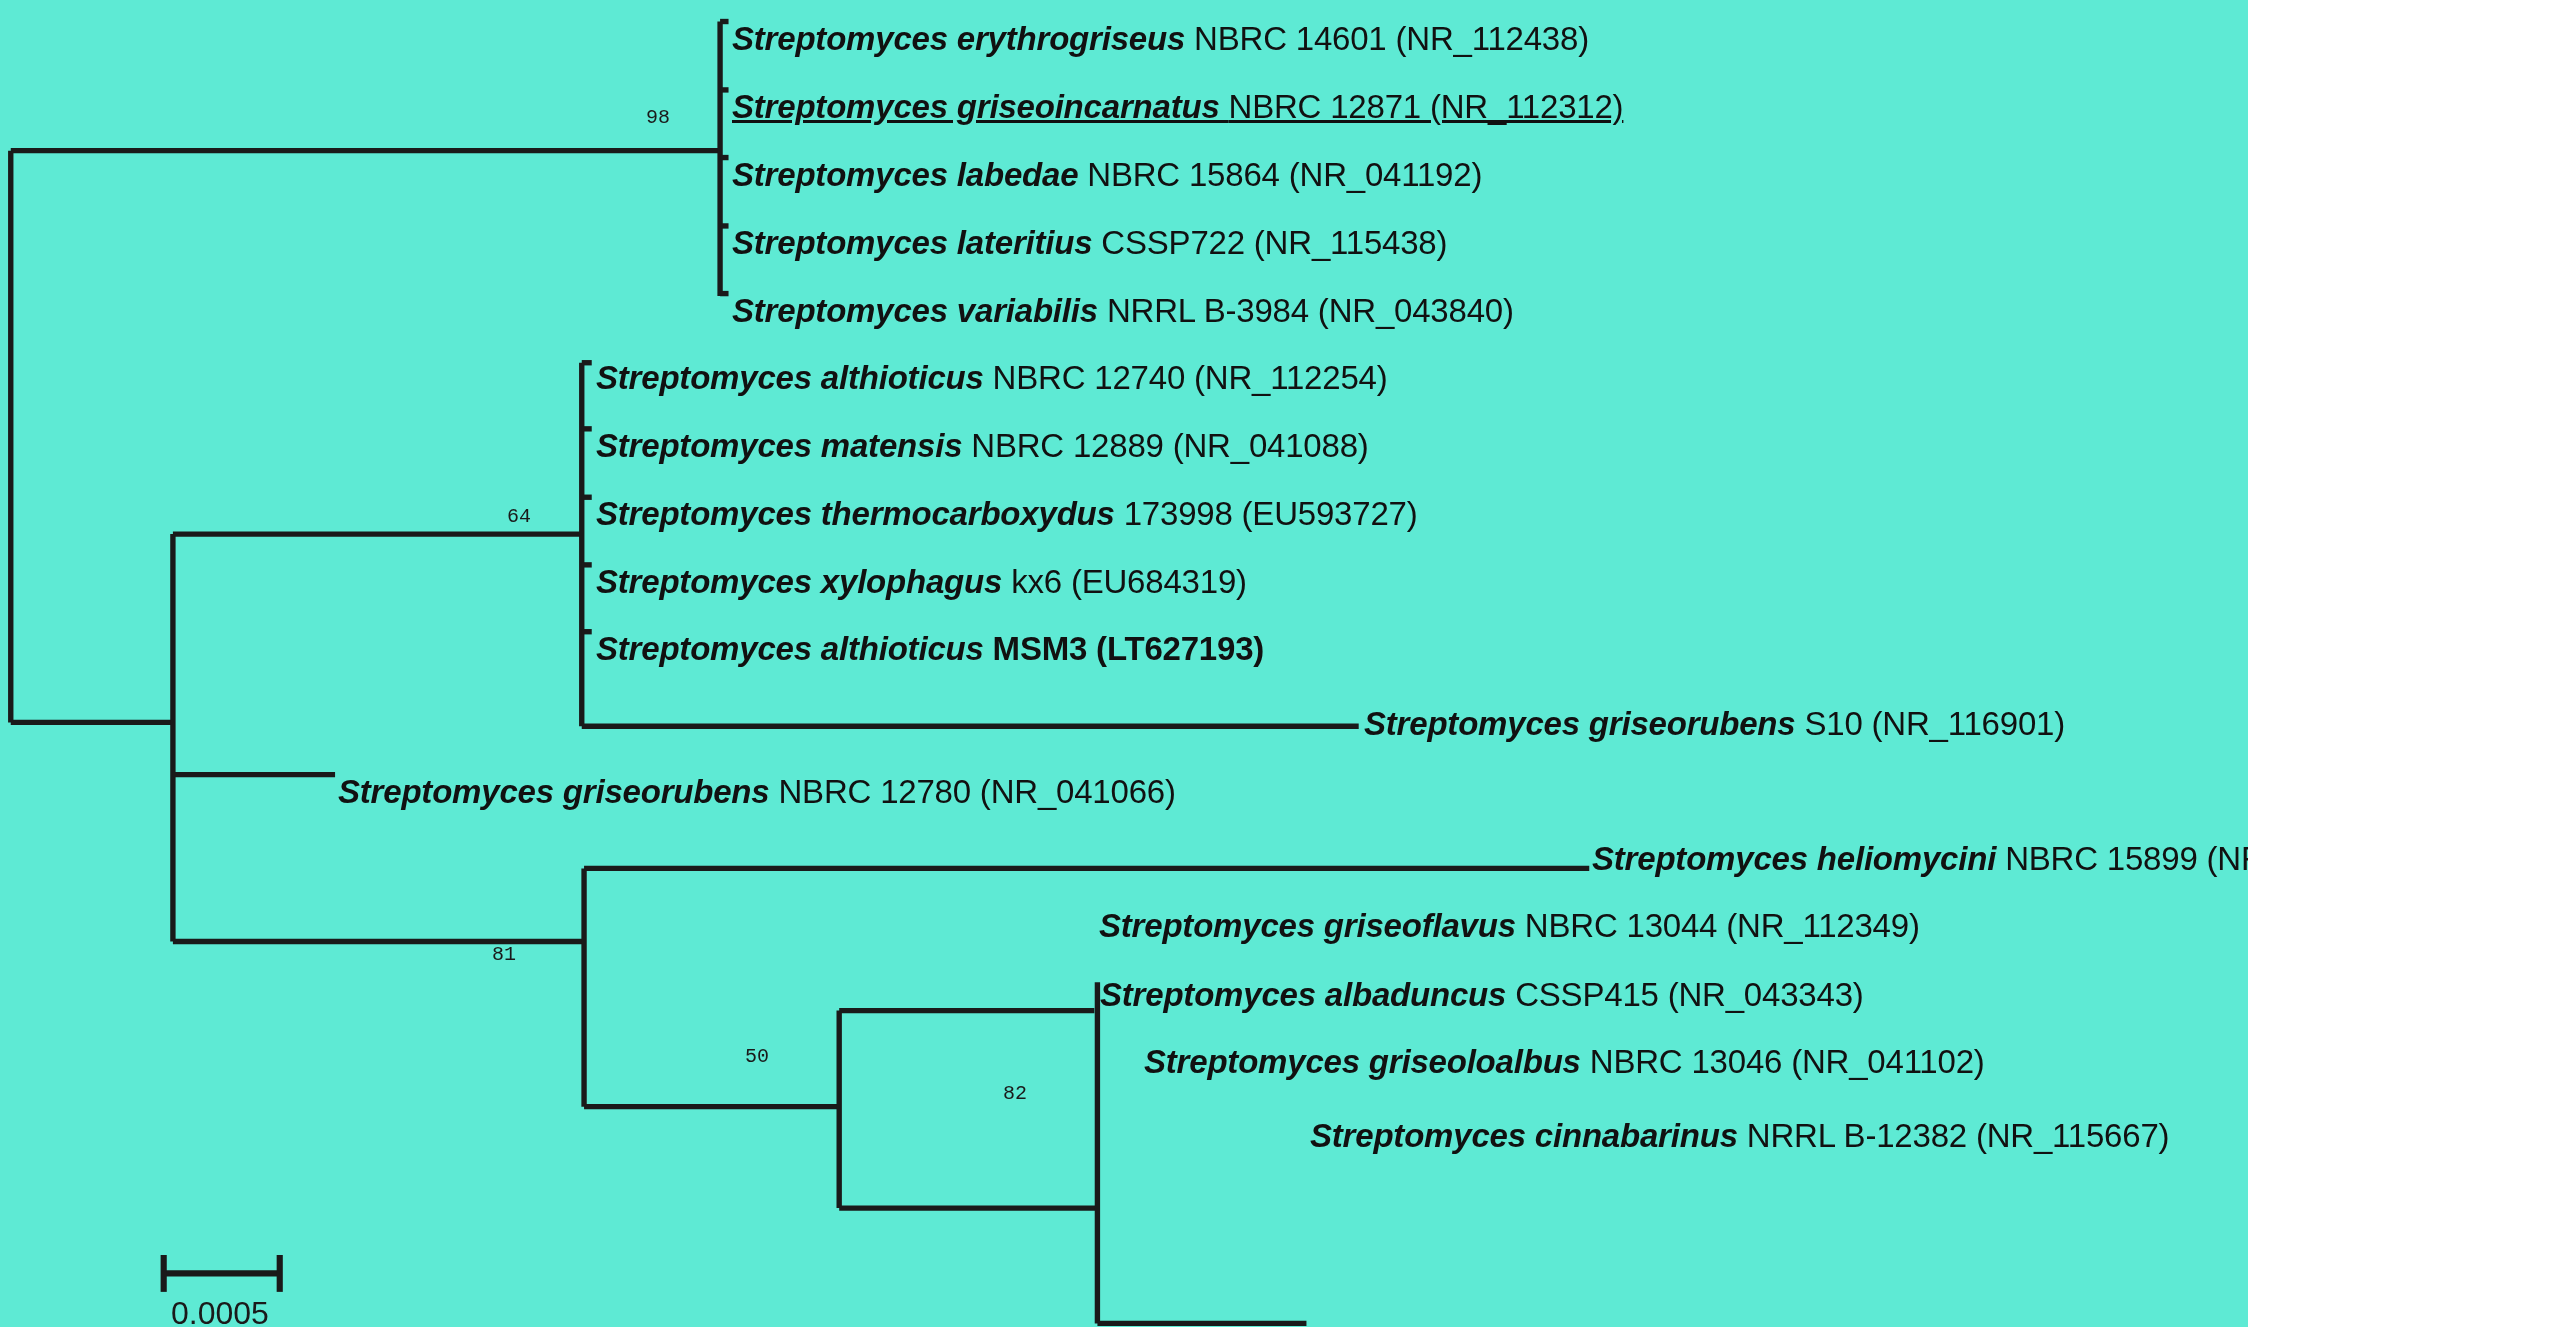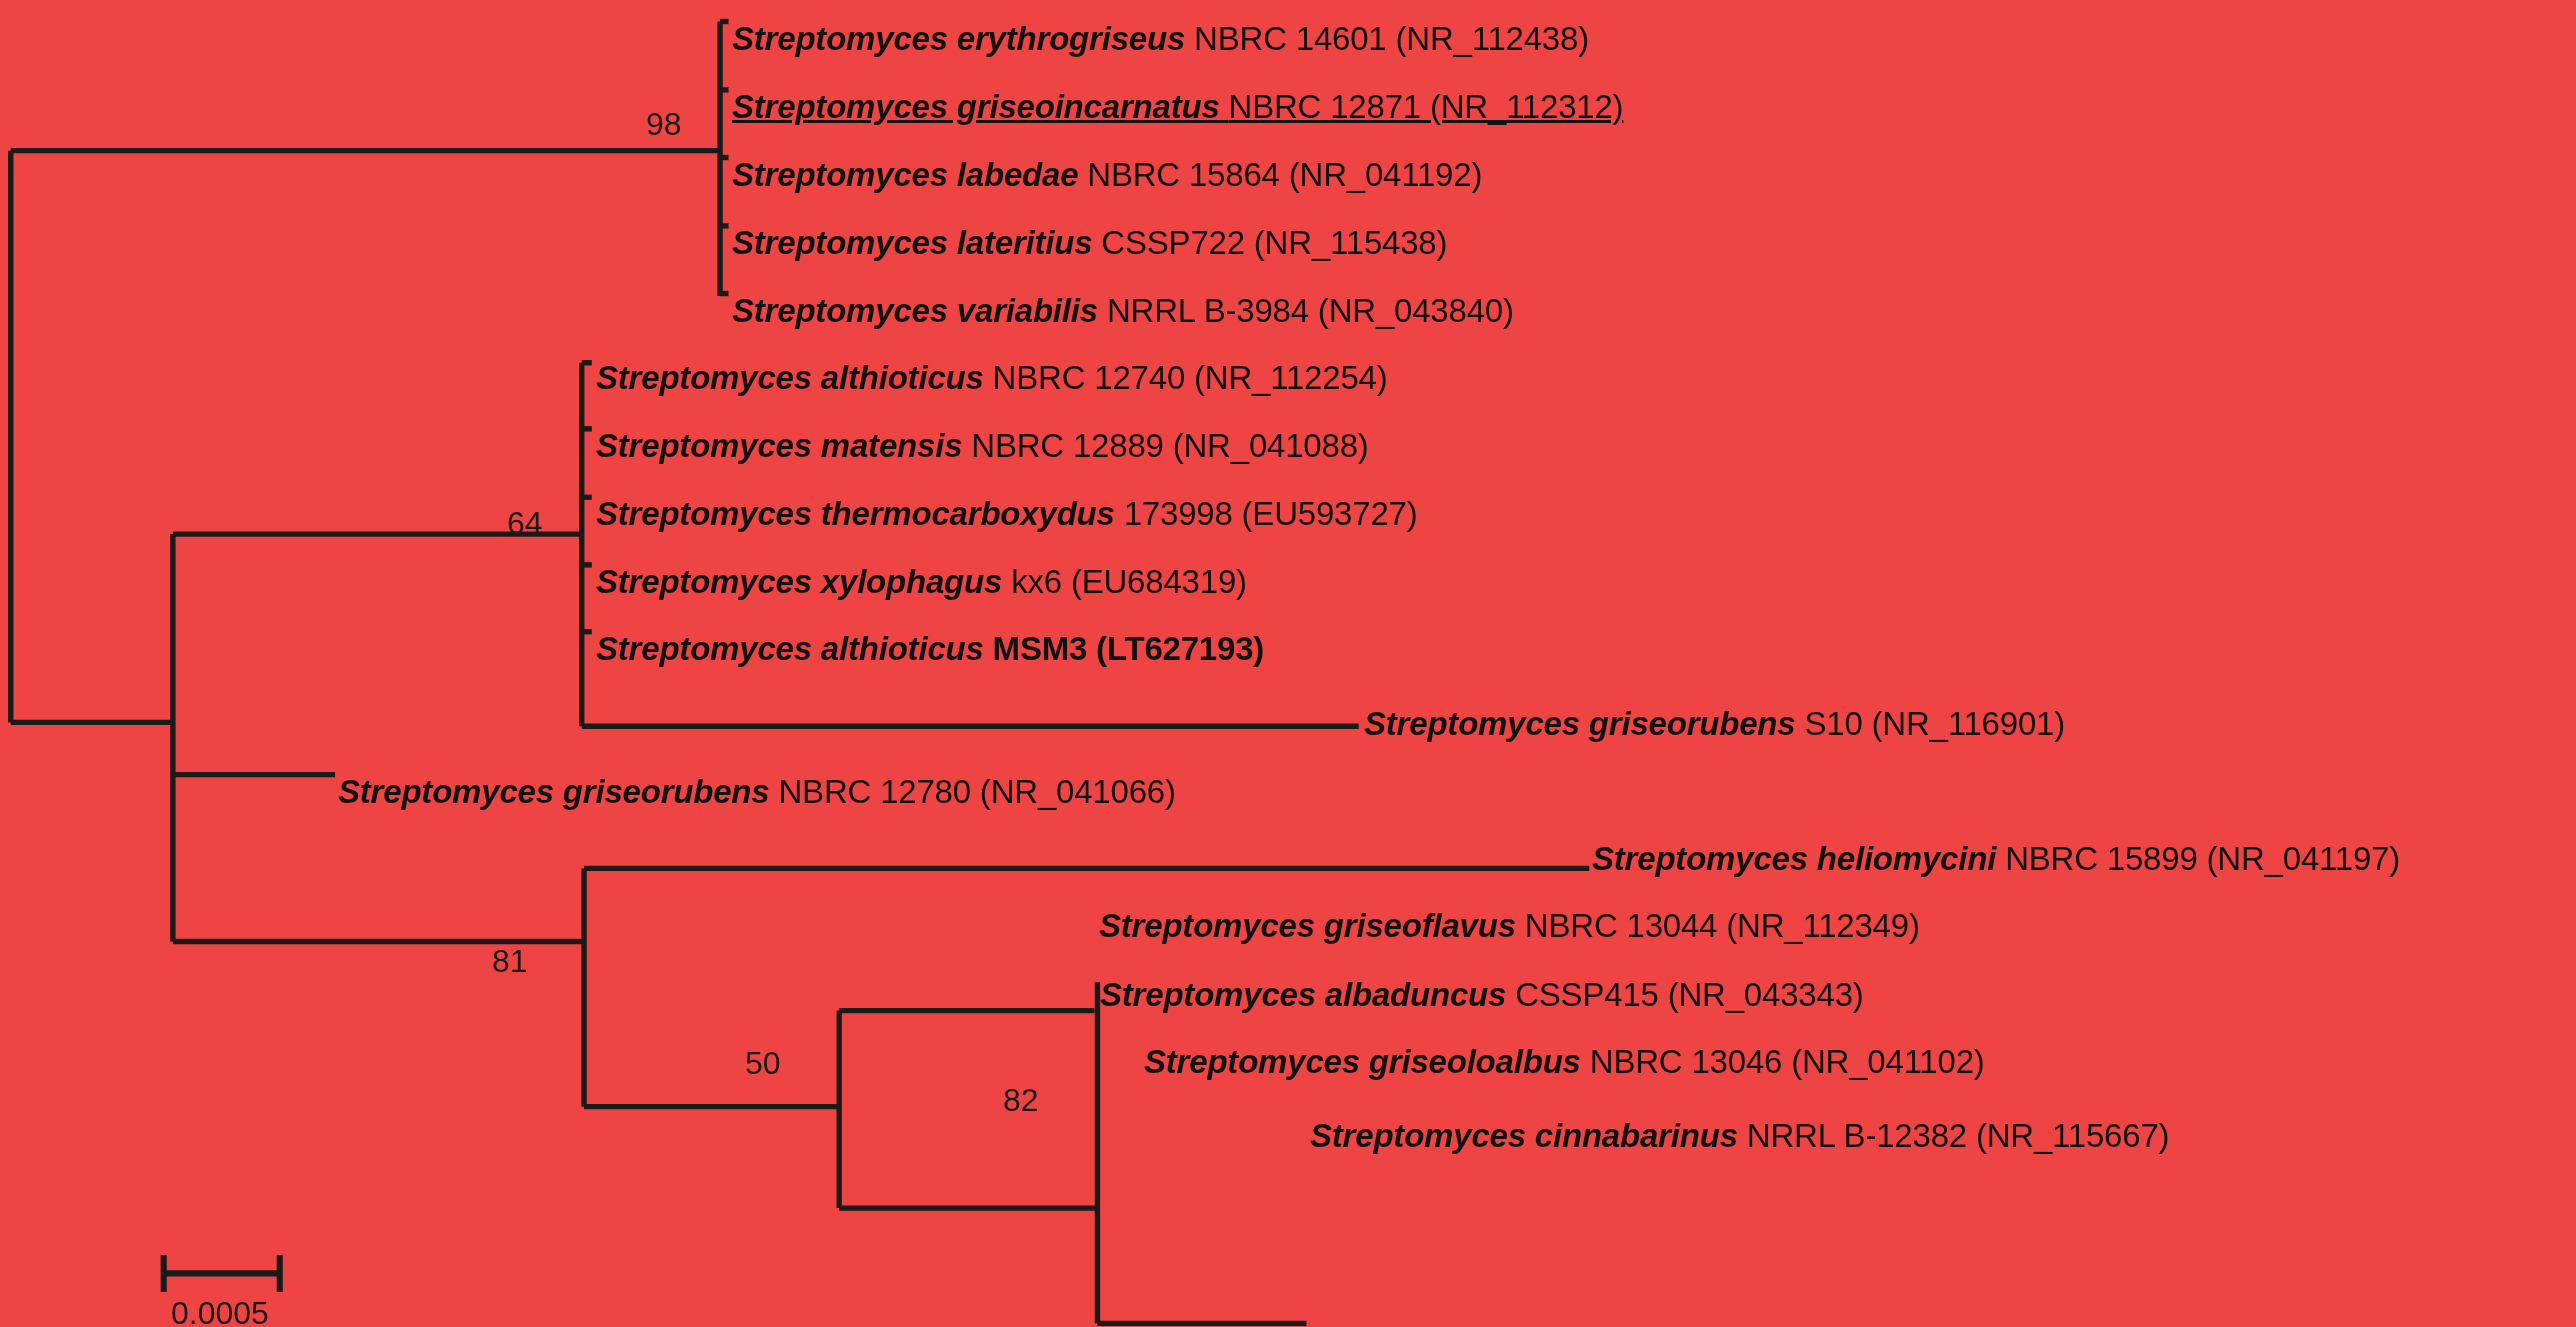--- a/index.html
+++ b/index.html
@@ -7,23 +7,23 @@
     margin: 0;
     padding: 0;
     background: #ffffff;
   }
   body {
     font-family: "Liberation Sans", sans-serif;
     color: #1a1a1a;
   }
   #stage {
     position: relative;
-    width: 2576px;
+    width: 2248px;
     height: 1328px;
-    background: #ef4444;
+    background: #5eead4;
     overflow: hidden;
   }
   #tree-svg {
     position: absolute;
     left: 0;
     top: 0;
     width: 2576px;
     height: 1328px;
   }
   .taxon-label {
@@ -46,22 +46,22 @@
   .taxon-label.bold-taxon .sci {
     font-style: italic;
     font-weight: 800;
   }
   .taxon-label.bold-taxon .strain {
     font-style: normal;
     font-weight: 800;
   }
   .bootstrap-label {
     position: absolute;
-    font-family: Liberation Sans, sans-serif;
-    font-size: 32px;
+    font-family: Liberation Mono, monospace;
+    font-size: 20px;
     line-height: 1;
     color: #1a1a1a;
     text-align: left;
     white-space: nowrap;
   }
   .scale-label {
     position: absolute;
     font-family: Liberation Sans, sans-serif;
     font-size: 32px;
     line-height: 1;

